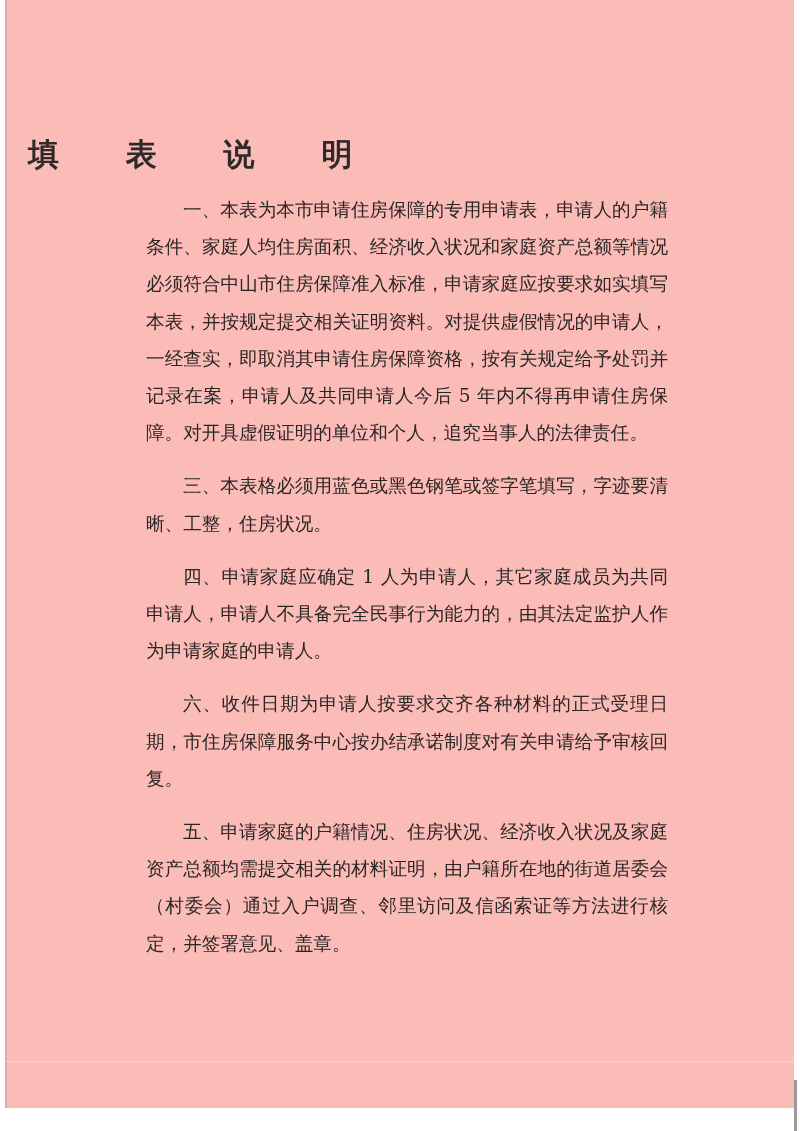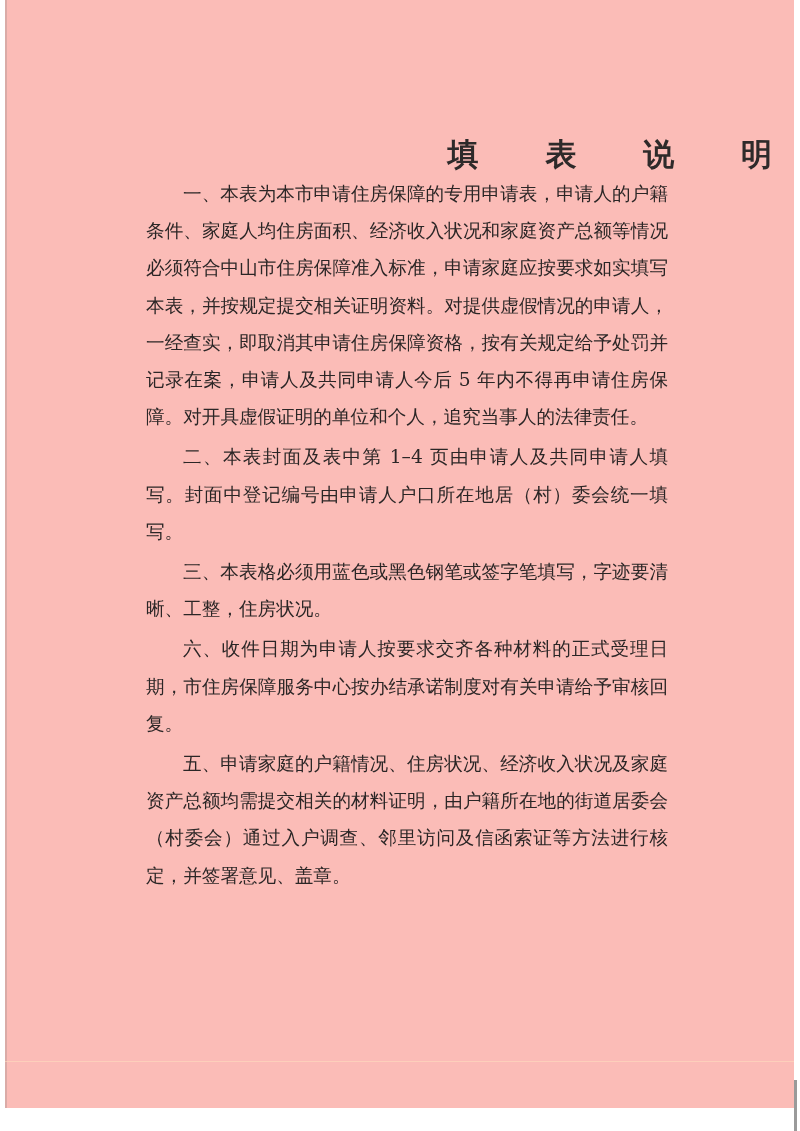--- a/index.html
+++ b/index.html
@@ -33,54 +33,54 @@
     top: 1061px;
     width: 789px;
     height: 1px;
     background: rgba(255, 220, 190, 0.6);
   }
   .title {
     position: absolute;
     left: 0;
     top: 113px;
     width: 800px;
-    text-align: right;
+    text-align: left;
     font-family: "DejaVu Serif", "Liberation Serif", serif;
     font-size: 31px;
     font-weight: bold;
     letter-spacing: 28px;
     color: #2e2a2a;
     text-indent: 28px;
   }
   .body-text {
     position: absolute;
     left: 146px;
     top: 175px;
     width: 522px;
     font-family: "DejaVu Serif", "Liberation Serif", serif;
     font-size: 18.6px;
     line-height: 37.2px;
     color: #2b2626;
     text-align: justify;
     text-justify: inter-character;
   }
   .para {
-    margin: 0 0 3px 0;
+    margin: 16px 0 3px 0;
     text-indent: 37px;
   }
 </style>
 </head>
 <body>
 
 <div class="page">
 </div>
 <div class="fold-line"></div>
 <div class="right-edge"></div>
 
 <h1 class="title">填 表 说 明</h1>
 
 <div class="body-text">
   <p class="para">一、本表为本市申请住房保障的专用申请表，申请人的户籍条件、家庭人均住房面积、经济收入状况和家庭资产总额等情况必须符合中山市住房保障准入标准，申请家庭应按要求如实填写本表，并按规定提交相关证明资料。对提供虚假情况的申请人，一经查实，即取消其申请住房保障资格，按有关规定给予处罚并记录在案，申请人及共同申请人今后 5 年内不得再申请住房保障。对开具虚假证明的单位和个人，追究当事人的法律责任。</p>
-  <p class="para">二、本表封面及表中第 1–4 页由申请人及共同申请人填写。封面中登记编号由申请人户口所在地居（村）委会统一填写。</p>
   <p class="para">三、本表格必须用蓝色或黑色钢笔或签字笔填写，字迹要清晰、工整，住房状况。</p>
+  <p class="para">四、申请家庭应确定 1 人为申请人，其它家庭成员为共同申请人，申请人不具备完全民事行为能力的，由其法定监护人作为申请家庭的申请人。</p>
   <p class="para">六、收件日期为申请人按要求交齐各种材料的正式受理日期，市住房保障服务中心按办结承诺制度对有关申请给予审核回复。</p>
   <p class="para">五、申请家庭的户籍情况、住房状况、经济收入状况及家庭资产总额均需提交相关的材料证明，由户籍所在地的街道居委会（村委会）通过入户调查、邻里访问及信函索证等方法进行核定，并签署意见、盖章。</p>
 </div>
 
 </body></html>

